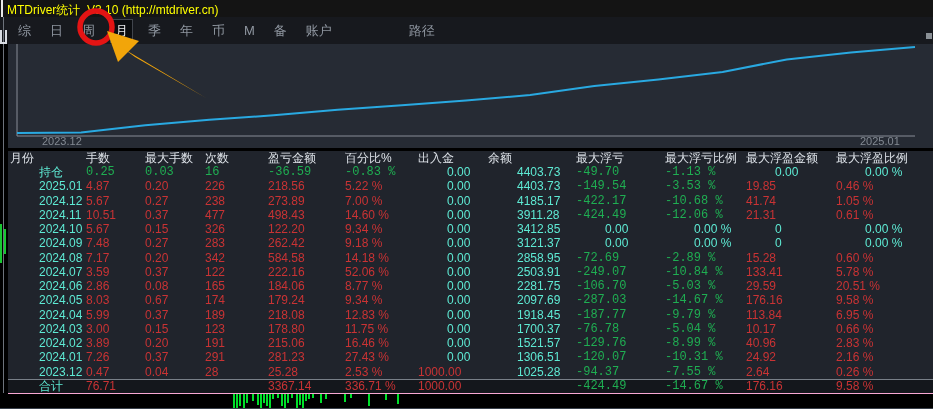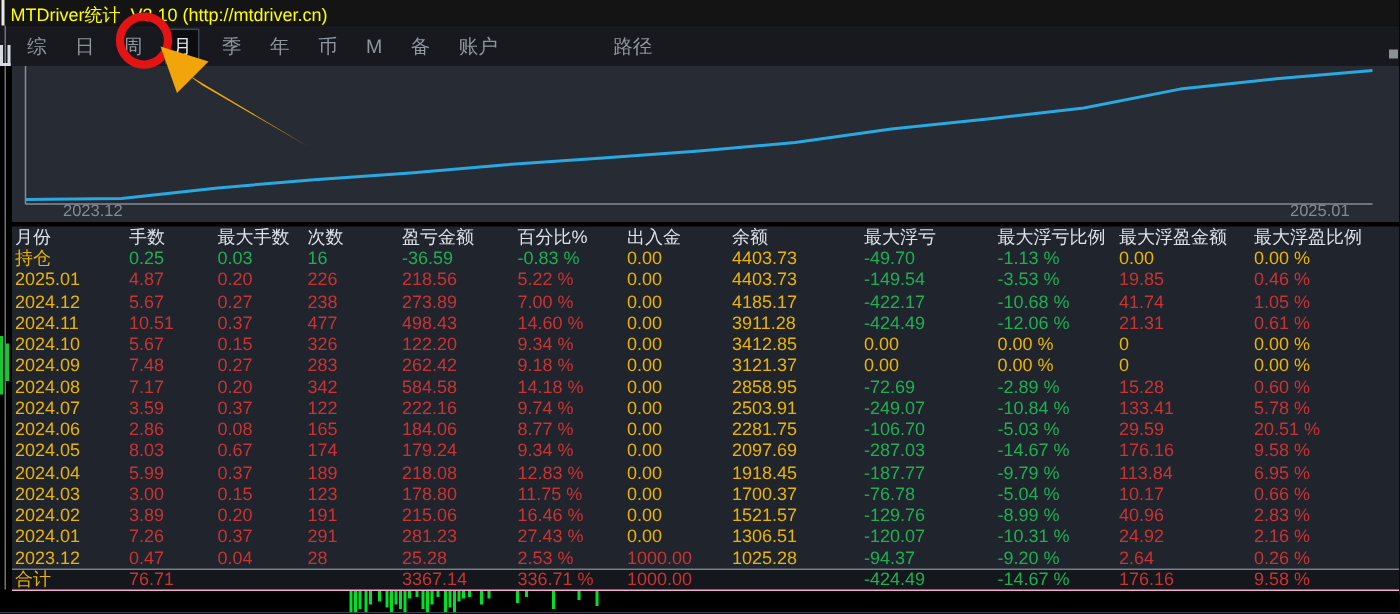--- a/index.html
+++ b/index.html
@@ -20,21 +20,21 @@
   .xlab{position:absolute;color:#838a93;font-size:11px;top:91px;}
   .xlab.left{left:34px;} .xlab.right{left:852px;}
   
   .stats-table{position:absolute;top:151px;left:8px;width:925px;height:242px;background:#20242c;
                font-size:12px;}
   .trow{display:grid;grid-template-columns:76px 59px 60px 63px 77px 73px 70px 88px 89px 81px 90px 95px;
         height:14.24px;line-height:14.3px;padding-left:2px;white-space:nowrap;}
   .trow.total{background:#14171c;border-top:1px solid #787f88;border-bottom:3px solid #f9a8d4;
               height:13.2px;line-height:13.2px;}
   .cell{overflow:visible;}
-  .c-h{color:#dde2e8;} .c-w{color:#eab308;} .c-r{color:#c93334;} .c-g{color:#1fae52;}
+  .c-h{color:#dde2e8;} .c-w{color:#5eead4;margin-left:29px;} .c-r{color:#c93334;} .c-g{color:#1fae52;font-family:Liberation Mono, monospace;}
   
   .bottombar{position:absolute;top:394px;left:0;width:933px;height:15px;background:#000;}
   .hbar{position:absolute;top:0;width:2px;}
   .bottom-edge{position:absolute;top:408px;left:0;width:933px;height:1px;background:#39404a;}
   
   .overlay{position:absolute;left:0;top:0;width:933px;height:409px;pointer-events:none;z-index:9;}
   
   .win-edge{position:absolute;left:3px;top:17px;width:1px;height:376px;background:#6d737c;}
   .title-edge{position:absolute;left:1px;top:0;width:2px;height:17px;background:#e8e8e8;}
   .corner-bracket{position:absolute;left:0px;top:30px;width:7px;height:14px;
@@ -188,21 +188,21 @@
         <span class="cell c-g">-2.89 %</span>
         <span class="cell c-r">15.28</span>
         <span class="cell c-r">0.60 %</span>
       </div>
       <div class="trow">
         <span class="cell c-w">2024.07</span>
         <span class="cell c-r">3.59</span>
         <span class="cell c-r">0.37</span>
         <span class="cell c-r">122</span>
         <span class="cell c-r">222.16</span>
-        <span class="cell c-r">9.74 %</span>
+        <span class="cell c-r">52.06 %</span>
         <span class="cell c-w">0.00</span>
         <span class="cell c-w">2503.91</span>
         <span class="cell c-g">-249.07</span>
         <span class="cell c-g">-10.84 %</span>
         <span class="cell c-r">133.41</span>
         <span class="cell c-r">5.78 %</span>
       </div>
       <div class="trow">
         <span class="cell c-w">2024.06</span>
         <span class="cell c-r">2.86</span>
@@ -290,21 +290,21 @@
       <div class="trow">
         <span class="cell c-w">2023.12</span>
         <span class="cell c-r">0.47</span>
         <span class="cell c-r">0.04</span>
         <span class="cell c-r">28</span>
         <span class="cell c-r">25.28</span>
         <span class="cell c-r">2.53 %</span>
         <span class="cell c-r">1000.00</span>
         <span class="cell c-w">1025.28</span>
         <span class="cell c-g">-94.37</span>
-        <span class="cell c-g">-9.20 %</span>
+        <span class="cell c-g">-7.55 %</span>
         <span class="cell c-r">2.64</span>
         <span class="cell c-r">0.26 %</span>
       </div>
       <div class="trow total">
         <span class="cell c-w">合计</span>
         <span class="cell c-r">76.71</span>
         <span class="cell c-w"></span>
         <span class="cell c-w"></span>
         <span class="cell c-r">3367.14</span>
         <span class="cell c-r">336.71 %</span>

